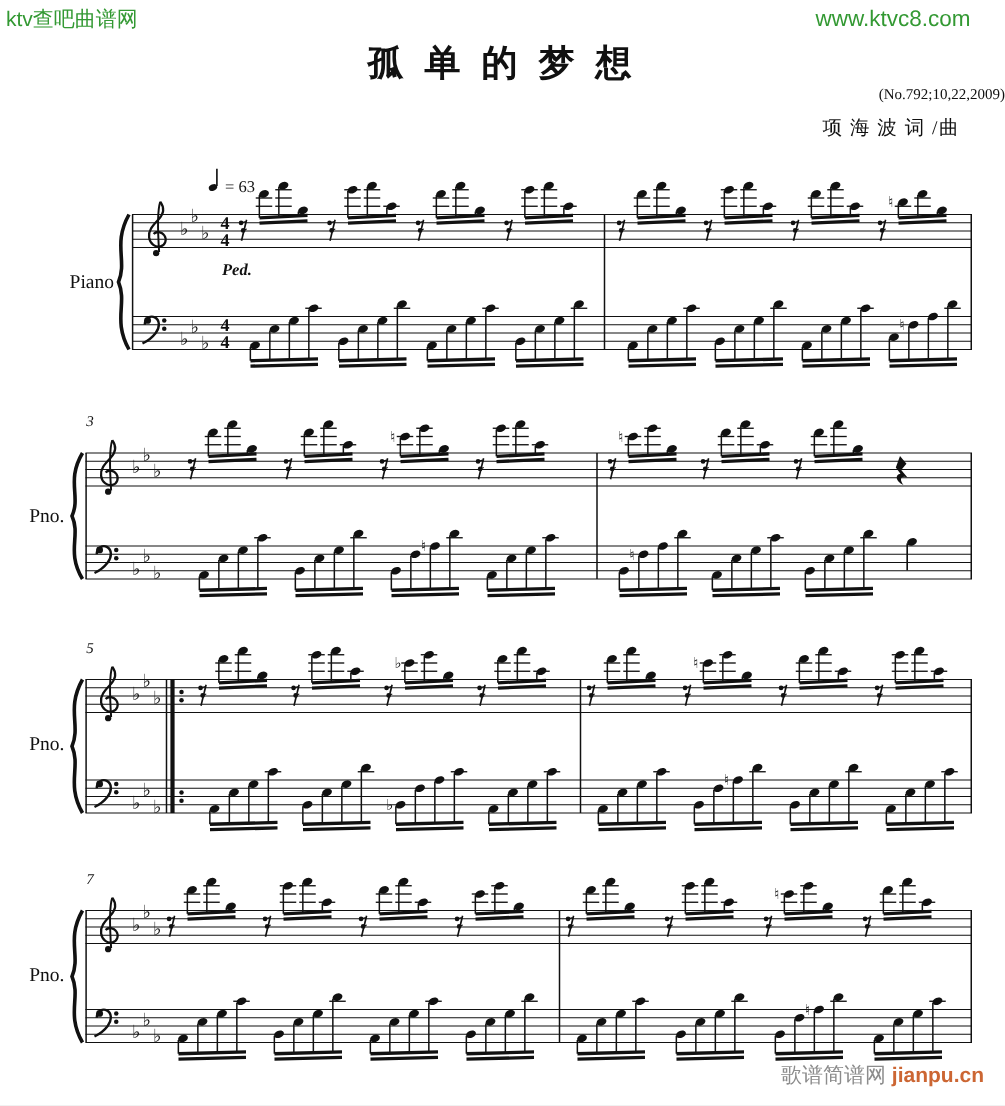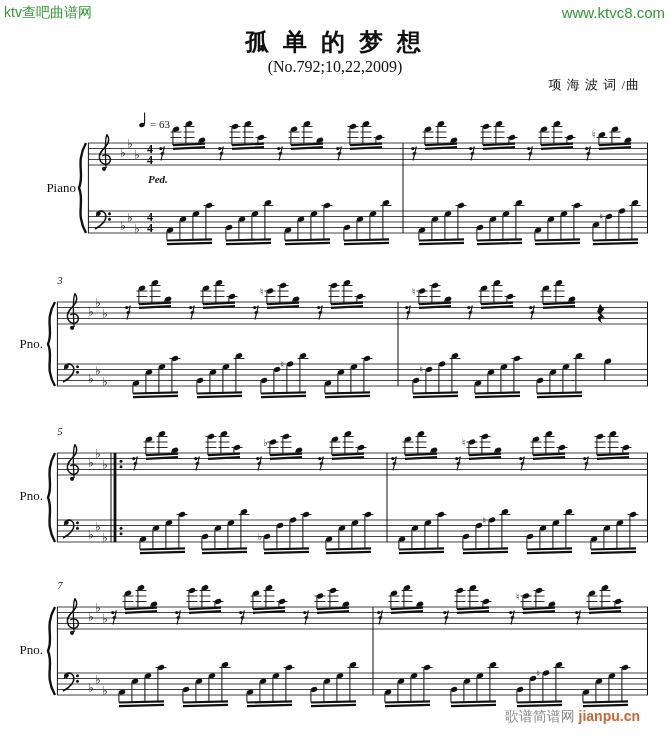--- a/index.html
+++ b/index.html
@@ -1,26 +1,26 @@
 <!DOCTYPE html>
 <html style="--green: #339933; --gray: #8c8c8c; --orange: #cc6633;"><head>
 <meta charset="utf-8">
 <style>
   html,body{margin:0;padding:0;background:#e8e8e8;}
   .page{position:relative;width:670px;height:737px;background:#ffffff;overflow:hidden;
         font-family:"Liberation Serif",serif;color:#111;}
   .page *{box-sizing:border-box;}
   .site-left{position:absolute;left:4px;top:4px;font:14px "Liberation Sans",sans-serif;color:var(--green);}
-  .site-right{position:absolute;right:5px;top:4px;font:15px "Liberation Sans",sans-serif;color:var(--green);}
+  .site-right{position:absolute;right:23px;top:4px;font:15px "Liberation Sans",sans-serif;color:var(--green);}
   .title{position:absolute;top:26px;left:0;width:100%;text-align:center;
          font-weight:bold;font-size:24px;letter-spacing:4px;}
-  .subtitle{position:absolute;top:58px;left:0;width:100%;text-align:center;font-size:16px;}
+  .subtitle{position:absolute;top:58px;left:0;width:100%;text-align:right;font-size:10px;}
   .credit{position:absolute;top:76px;right:30px;font-weight:normal;font-size:13px;letter-spacing:1px;}
   #score{position:absolute;left:0;top:0;}
-  .footer{position:absolute;right:30px;bottom:11px;font:14px "Liberation Sans",sans-serif;margin-top:16px;}
+  .footer{position:absolute;right:14px;bottom:11px;font:14px "Liberation Sans",sans-serif;margin-top:16px;}
   .f-name{color:var(--gray);}
   .f-url{color:var(--orange);font-weight:bold;}
 </style>
 </head>
 <body>
 
 <div class="page">
   <div class="site-left">ktv查吧曲谱网</div>
   <div class="site-right">www.ktvc8.com</div>
   <div class="title">孤 单 的 梦 想</div>

